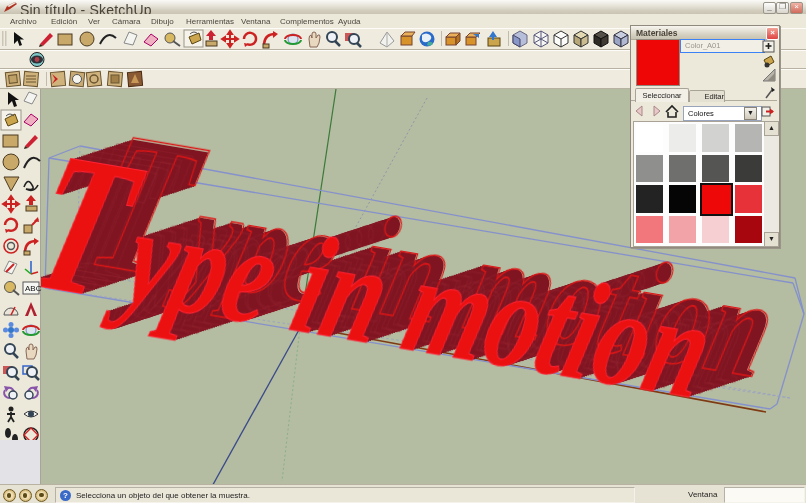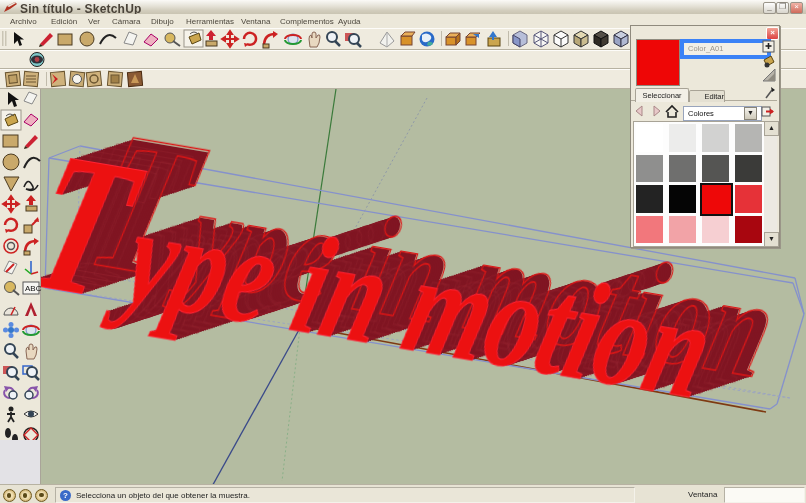--- a/index.html
+++ b/index.html
@@ -1,21 +1,21 @@
 <!DOCTYPE html>
 <html><head><meta charset="utf-8">
 <style>
 html,body{margin:0;padding:0;}
 body{width:806px;height:503px;overflow:hidden;position:relative;
  font-family:"Liberation Sans",sans-serif;background:#ece8da;}
 .abs{position:absolute;}
 
 #title{left:0;top:0;width:806px;height:14px;
  background:linear-gradient(#fbfaf7,#e4e1d6 45%,#d2cdbd 75%,#c9c4b2);}
-#title .txt{left:20px;top:2px;font-size:12px;font-weight:bold;color:#4a4339;letter-spacing:.2px;}
+#title .txt{left:20px;top:2px;font-size:14px;font-weight:normal;color:#4a4339;letter-spacing:.2px;}
 .winbtn{top:2px;width:11px;height:10px;border:1px solid #9a958a;border-radius:2px;
  background:linear-gradient(#fdfdfc,#d8d5cc);font-size:8px;line-height:8px;text-align:center;color:#6b675e;}
 
 #menubar{left:0;top:14px;width:806px;height:13px;background:#ece8da;font-size:8px;color:#4c473d;text-decoration:underline;}
 #menubar span{position:absolute;top:3px;}
 
 .tbrow{left:0;width:806px;background:#efebdf;border-top:1px solid #fdfcf9;border-bottom:1px solid #b7b2a2;}
 #tb1{top:28px;height:20px;}
 #tb2{top:50px;height:17px;}
 #tb3{top:69px;height:18px;}
@@ -581,25 +581,28 @@
  <g transform="translate(23,338)">
         <circle cx="8" cy="8" r="7" fill="none" stroke="#222" stroke-width="1.5"></circle>
         <polygon points="8,1 15,8 8,15 1,8" fill="none" stroke="#c22" stroke-width="1.4"></polygon>
       </g>
 </svg>
 </div>
 
 <div class="abs" style="left:0;top:440px;width:40px;height:44px;background:#e3e2e6;"></div>
 
 <div id="mat" class="abs">
+ <div class="ptitle abs">
+      <b>Materiales</b>
+    </div>
  <div class="pclose abs">×</div>
 
  <div class="abs" style="left:5px;top:13px;width:42px;height:45px;border:1px solid #8f8a7d;background:#ee0606;"></div>
 
- <div class="abs" style="left:49px;top:13px;width:79px;height:12px;border:4px solid #3b82f6;background:#f2efe6;color:#9a958c;font-size:7.5px;line-height:12px;padding-left:4px;">Color_A01</div>
+ <div class="abs" style="left:49px;top:13px;width:79px;height:12px;border:1px solid #3b82f6;background:#f2efe6;color:#9a958c;font-size:7.5px;line-height:12px;padding-left:4px;">Color_A01</div>
 
  <svg class="abs" style="left:131px;top:14px" width="14" height="56" viewBox="0 0 14 56">
   <rect x="1" y="1" width="11" height="11" fill="#f2efe6" stroke="#555"></rect>
       <line x1="6.5" y1="3" x2="6.5" y2="9" stroke="#222" stroke-width="1.6"></line>
       <line x1="3.5" y1="6" x2="9.5" y2="6" stroke="#222" stroke-width="1.6"></line>
   <g transform="translate(0,14)">
         <path d="M2,6 L9,2 L12,8 L5,12 Z" fill="#caa54e" stroke="#5a4510"></path>
         <circle cx="5" cy="11" r="2.5" fill="#333"></circle>
       </g>
   <g transform="translate(0,28)">

